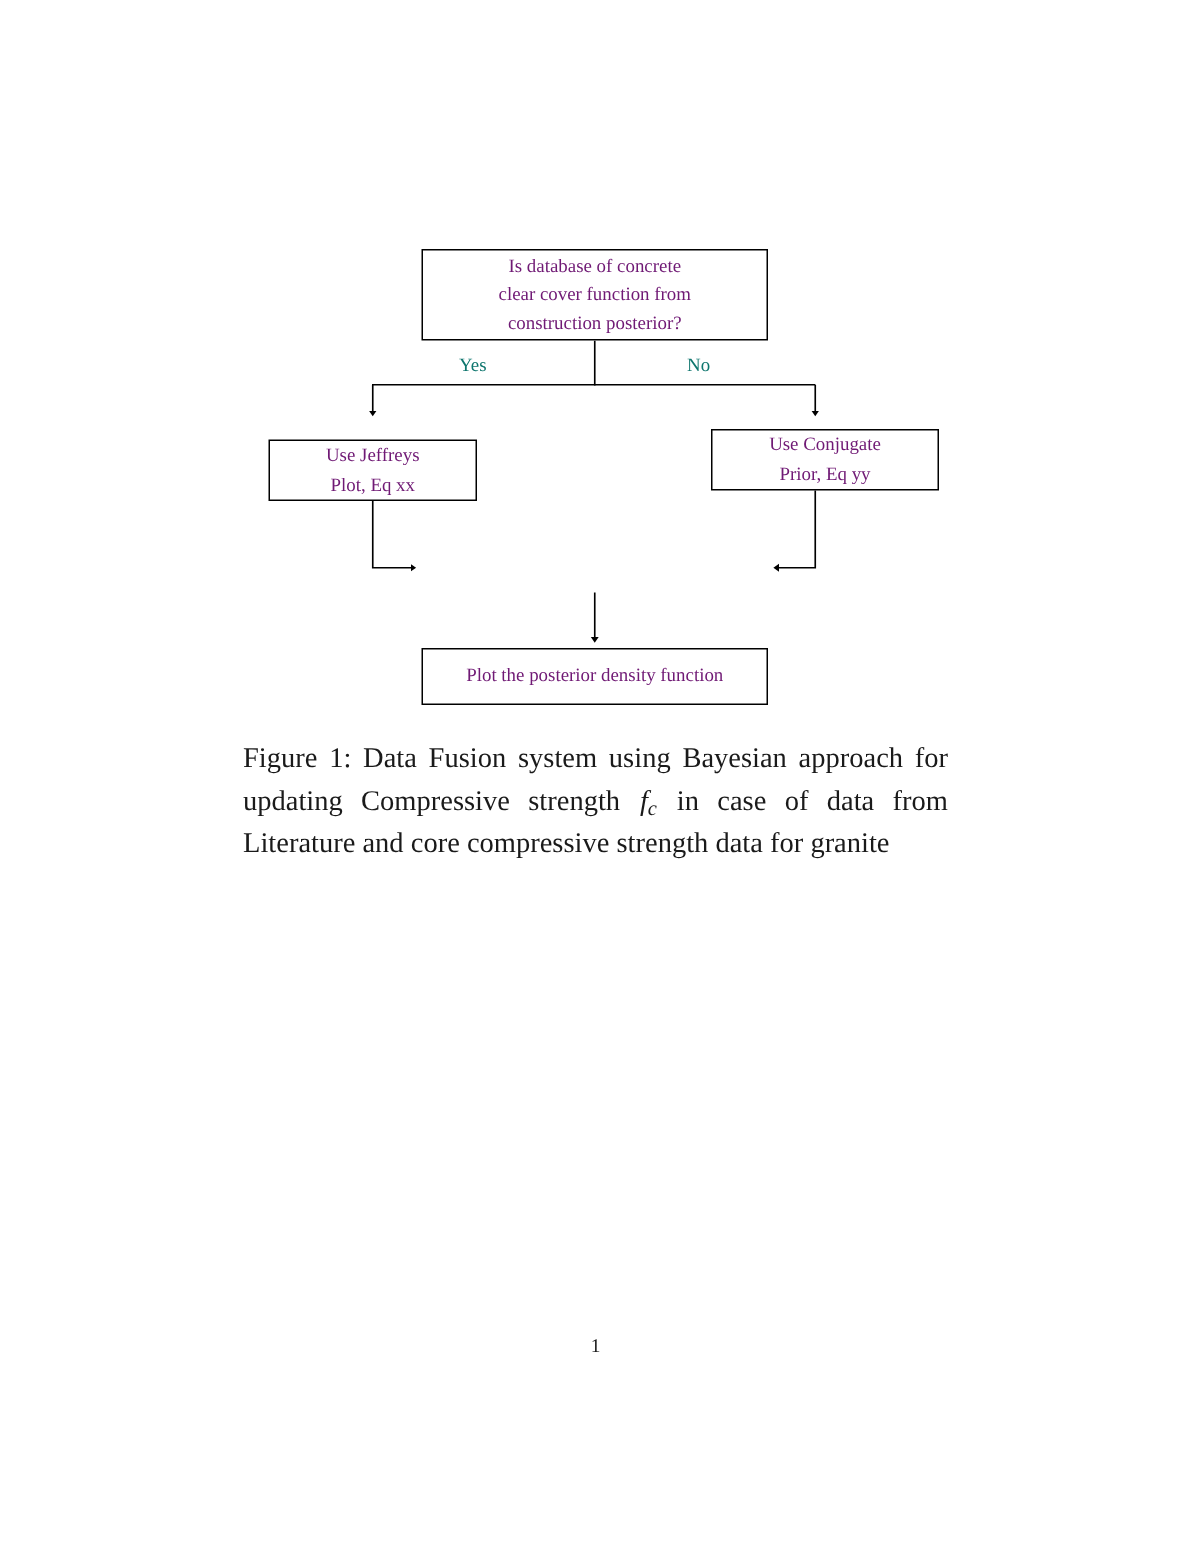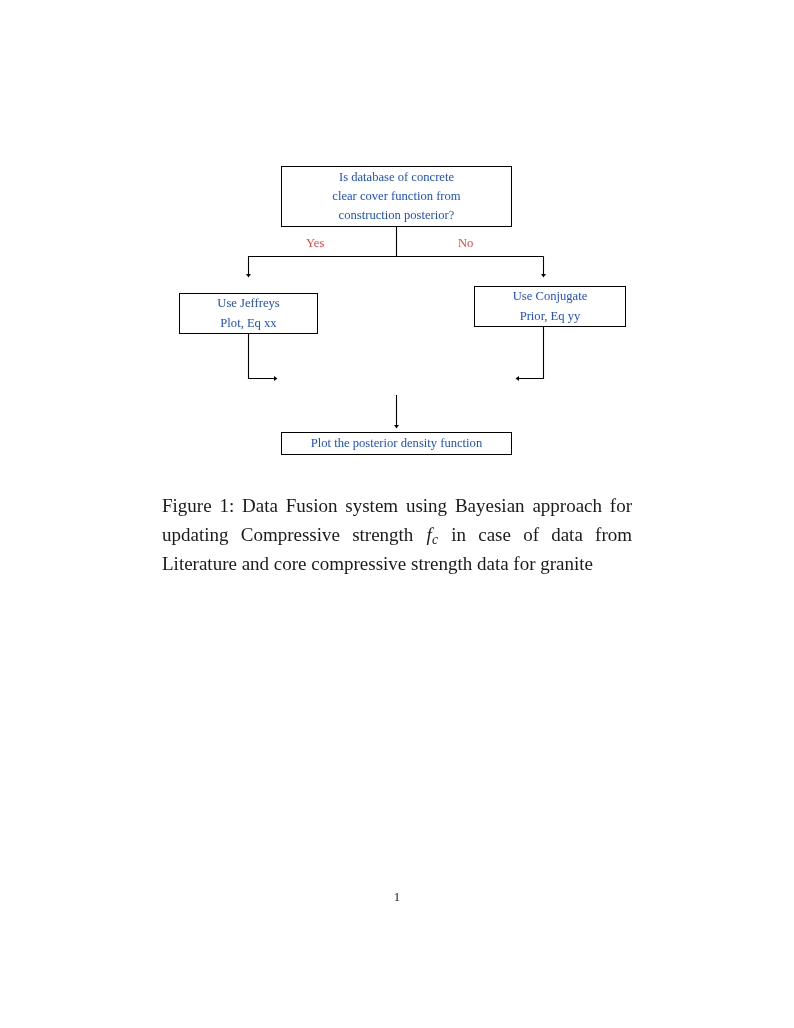--- a/index.html
+++ b/index.html
@@ -37,36 +37,36 @@
     box-sizing: border-box;
     border: 1px solid #000000;
     background: #ffffff;
     display: flex;
     flex-direction: column;
     align-items: center;
     justify-content: center;
     text-align: center;
     font-size: 12.6px;
     line-height: 1.52;
-    color: #1d4ed8;
+    color: #701a75;
   }
   .node .line { display: block; white-space: nowrap; }
 
   #node-question  { left: 281px; top: 166px; width: 231px; height: 61px; }
   #node-jeffreys  { left: 179px; top: 281px; width: 139px; height: 41px; margin-top: 12px; }
   #node-conjugate { left: 474px; top: 286px; width: 152px; height: 41px; }
   #node-posterior { left: 281px; top: 358px; width: 231px; height: 37px; }
-  #node-plot      { left: 281px; top: 432px; width: 231px; height: 23px; }
+  #node-plot      { left: 281px; top: 432px; width: 231px; height: 38px; }
 
   
   .edge-label {
     position: absolute;
     font-size: 12.6px;
     line-height: 1;
-    color: #ef4444;
+    color: #0f766e;
     white-space: nowrap;
   }
   #label-yes { left: 306px; top: 237px; }
   #label-no  { left: 458px; top: 237px; }
 
   
   #connectors {
     position: absolute;
     left: 0;
     top: 0;

